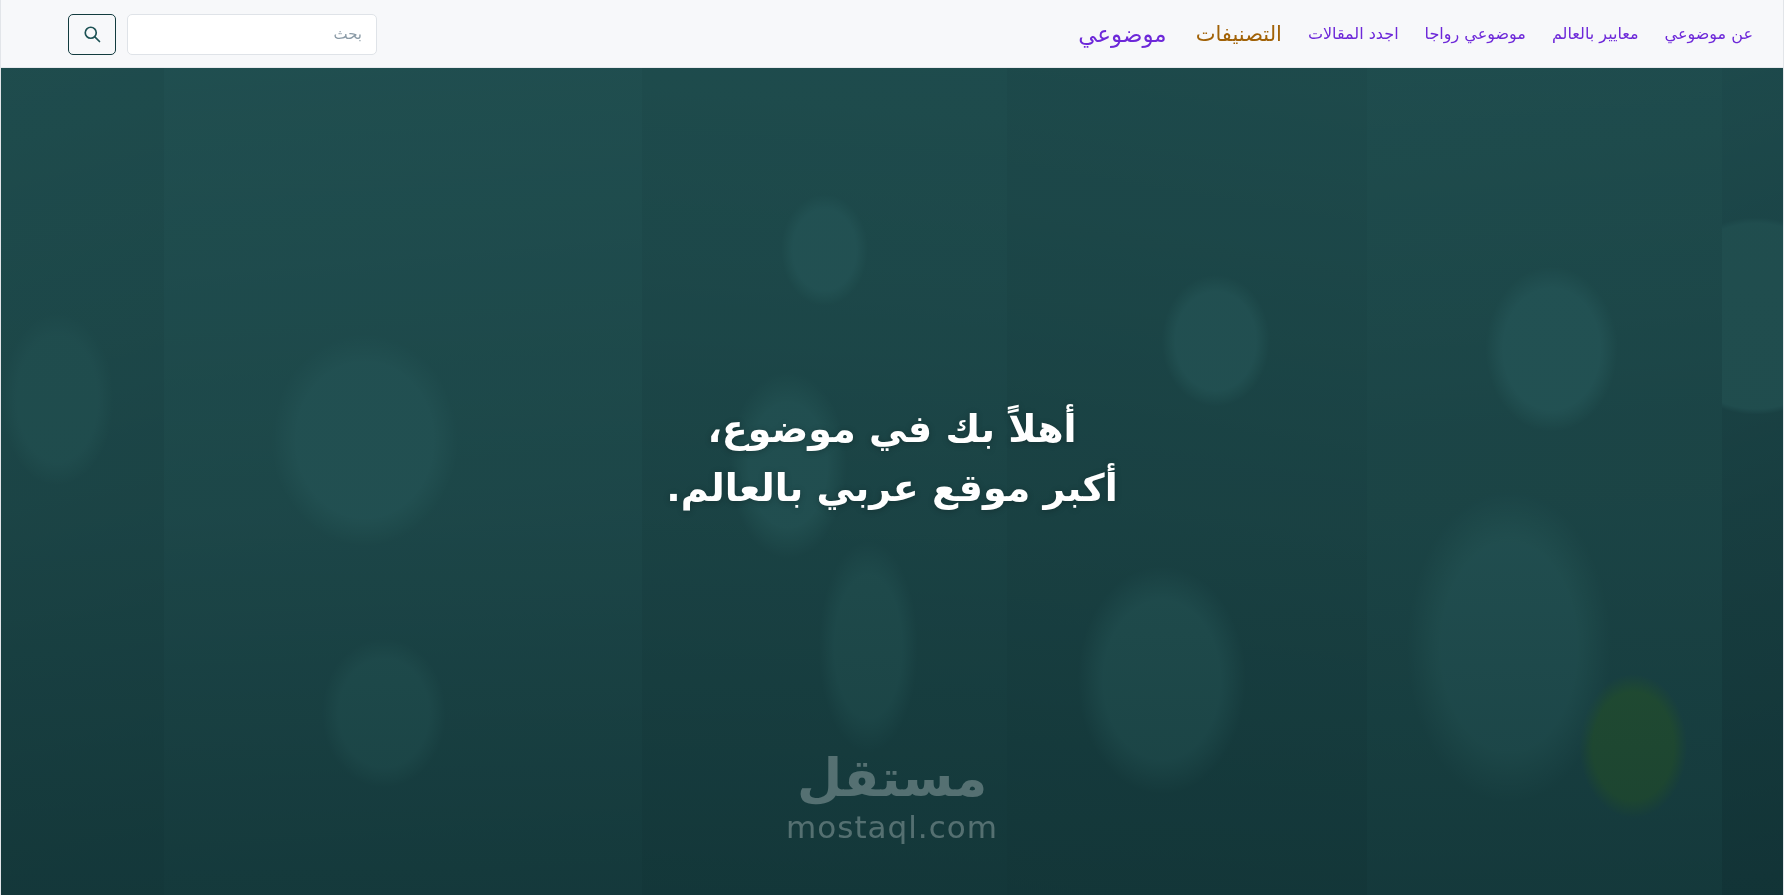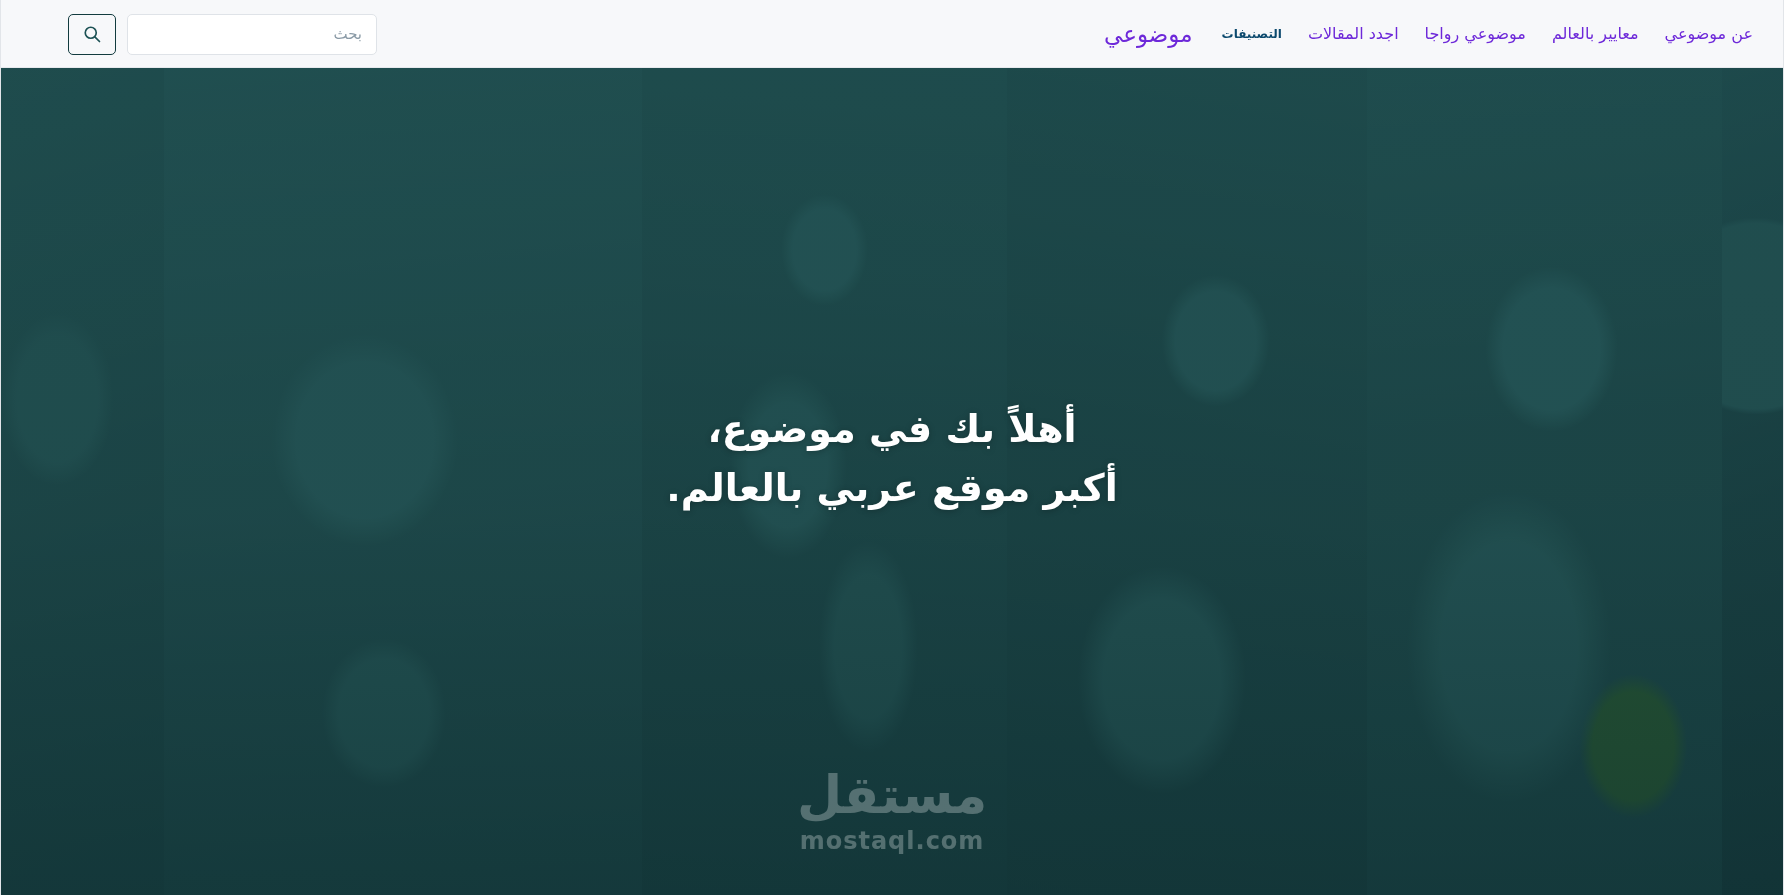--- a/index.html
+++ b/index.html
@@ -69,23 +69,23 @@
     font-size: 16px;
     color: #6d28d9;
     white-space: nowrap;
     padding: 0 13px;
     line-height: 68px;
     cursor: pointer;
     text-decoration: none;
   }
 
   .nav-link.active {
-    color: #0c4a6e;
-    font-weight: 700;
-    font-size: 12px;
+    color: #a16207;
+    font-weight: 400;
+    font-size: 21px;
   }
 
   
   .search-cluster {
     position: absolute;
     left: 0;
     top: 0;
     height: 68px;
     display: flex;
     align-items: center;
@@ -218,39 +218,39 @@
     white-space: nowrap;
     margin-top: 15px;
   }
   .hero-title .line { display: block; }
 
   
   .watermark {
     position: absolute;
     left: 50%;
     transform: translateX(-50%);
-    bottom: 42px;
+    bottom: 52px;
     display: flex;
     flex-direction: column;
     align-items: center;
     opacity: 0.30;
     user-select: none;
   }
   .wm-ar {
     font-size: 52px;
     color: #e9eeee;
     font-weight: 700;
     line-height: 1;
     letter-spacing: 2px;
   }
   .wm-en {
     margin-top: 8px;
-    font-size: 24px;
+    font-size: 31px;
     color: #e9eeee;
-    font-weight: 700;
+    font-weight: 400;
     letter-spacing: 1px;
     line-height: 1;
     direction: ltr;
   }
 
   
   .frame-left, .frame-right {
     position: absolute;
     top: 0; bottom: 0;
     width: 1px;

